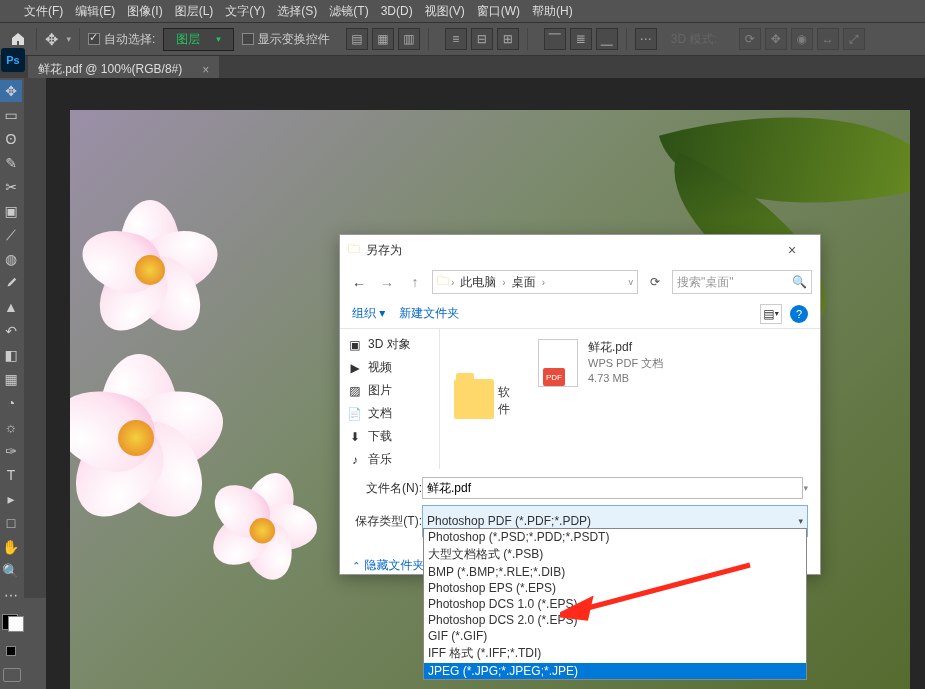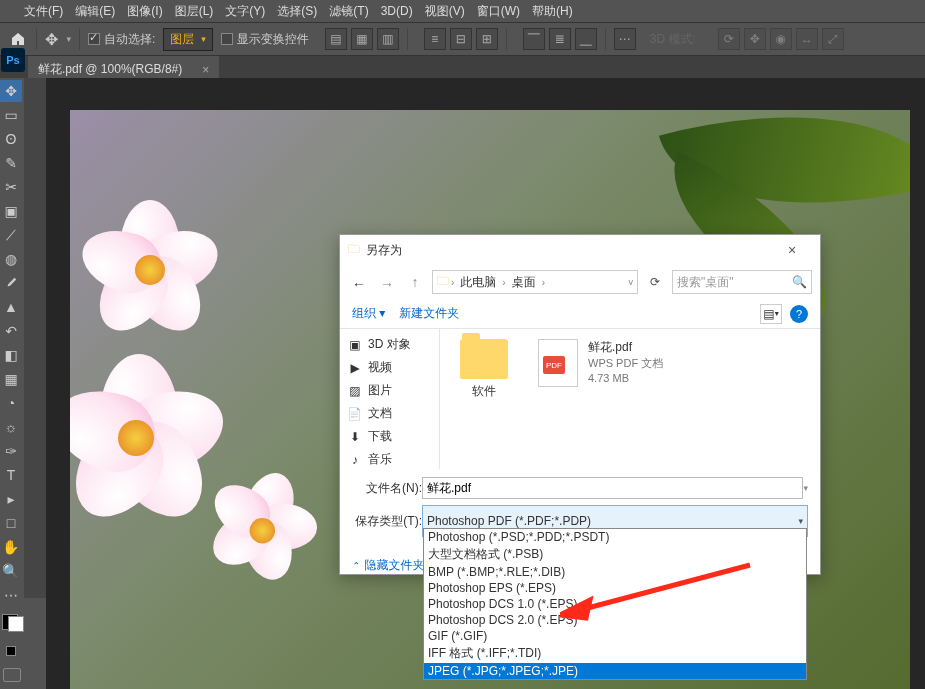--- a/index.html
+++ b/index.html
@@ -10,21 +10,21 @@
 .menu-bar span { cursor: default; }
 
 
 .options-bar { height: 34px; background: #535353; border-top: 1px solid #333; border-bottom: 1px solid #333; display: flex; align-items: center; padding: 0 8px; gap: 8px; font-size: 12px; color: #ccc; }
 .home-icon { width: 20px; height: 20px; display: flex; align-items: center; justify-content: center; }
 .opt-divider { width: 1px; height: 22px; background: #444; }
 .move-icon { font-size: 16px; color: #ccc; }
 .checkbox-wrap { display: flex; align-items: center; gap: 4px; }
 .fake-check { width: 12px; height: 12px; border: 1px solid #888; background: #444; position: relative; }
 .fake-check.checked::after { content: "✓"; position: absolute; top: -3px; left: 0; font-size: 11px; color: #ddd; }
-.layer-dropdown { background: #444; border: 1px solid #222; padding: 2px 6px; font-size: 12px; color: #eab308; display: flex; align-items: center; gap: 7px; }
+.layer-dropdown { background: #444; border: 1px solid #222; padding: 2px 12px; font-size: 12px; color: #22c55e; display: flex; align-items: center; gap: 16px; }
 .opt-icons { display: flex; gap: 4px; margin-left: 8px; }
 .opt-icon { width: 22px; height: 22px; background: #4a4a4a; border: 1px solid #333; display: flex; align-items: center; justify-content: center; color: #aaa; font-size: 12px; }
 .opt-icon.dim { opacity: .5; }
 .mode3d { color: #666; font-size: 12px;padding: 0 6px; }
 
 
 .tab-bar { height: 28px; background: #3f3f3f; display: flex; align-items: flex-end; padding-left: 28px; border-bottom: 1px solid #222; }
 .doc-tab { background: #535353; color: #ddd; font-size: 12px; padding: 5px 10px; display: flex; align-items: center; gap: 20px; }
 .tab-close { color: #aaa; cursor: pointer; }
 .ps-logo { position: absolute; left: 1px; top: 48px; width: 24px; height: 24px; background: #001e36; color: #31a8ff; font-weight: bold; font-size: 11px; display: flex; align-items: center; justify-content: center; border-radius: 3px; }
@@ -82,26 +82,26 @@
 .link-txt { color: #0066cc; cursor: pointer; }
 .dlg-toolbar-right { margin-left: auto; display: flex; align-items: center; gap: 8px; }
 .view-btn { width:22px; height:20px; border:1px solid #ccc; display:flex; align-items:center; justify-content:center; }
 .help-icon { width:18px; height:18px; border-radius:50%; background:#0078d7; color:#fff; display:flex; align-items:center; justify-content:center; font-size:11px; }
 
 .dlg-body { display: flex; height: 140px; }
 .dlg-sidebar { width: 100px; border-right: 1px solid #e5e5e5; padding: 4px 0; overflow: hidden; }
 .sb-item { display: flex; align-items: center; gap: 6px; padding: 3px 8px; cursor: pointer; }
 .sb-icon { width: 14px; display:inline-flex; justify-content:center; }
 .dlg-content { flex: 1; padding: 10px 14px; display: flex; gap: 24px; }
-.file-item { display: flex; flex-direction: column; align-items: center; width: 60px; font-size: 12px; text-align:center; }
+.file-item { display: flex; flex-direction: row; align-items: center; width: 60px; font-size: 12px; text-align:center; }
 .folder-icon-big { width:48px; height:40px; background:#ffd86b; border-radius:3px 3px 2px 2px; position:relative; }
 .folder-icon-big::before{content:"";position:absolute;top:-6px;left:2px;width:18px;height:8px;background:#ffd86b;border-radius:2px 2px 0 0;}
 .file-details { font-size: 12px; }
 .pdf-icon-big { width:40px; height:48px; background:#fff; border:1px solid #ccc; position:relative; }
-.pdf-badge { position:absolute; left:4px; top:16px; width:22px; height:18px; background:#e74c3c; color:#fff; font-size:8px; display:flex; align-items:center; justify-content:center; border-radius:2px; }
+.pdf-badge { position:absolute; left:4px; top:28px; width:22px; height:18px; background:#e74c3c; color:#fff; font-size:8px; display:flex; align-items:center; justify-content:center; border-radius:2px; }
 .file-meta { color:#777; font-size:11px; line-height:1.4; }
 
 .dlg-fields { padding: 8px 12px; }
 .fld-row { display: flex; align-items: center; margin-bottom: 6px; }
 .fld-label { width: 70px; text-align: right; color: #333; }
 .fld-input { flex: 1; border: 1px solid #bbb; height: 22px; padding: 0 4px; font-size: 12px; }
 .fld-input.fname { background:#fff; }
 .type-select { flex:1; border:1px solid #7eb0dd; background:#e5f1fb; height:32px; padding:0 4px; display:flex; align-items:center; position:relative; }
 .type-arrow { margin-left:auto; font-size:9px; color:#555; }
 

